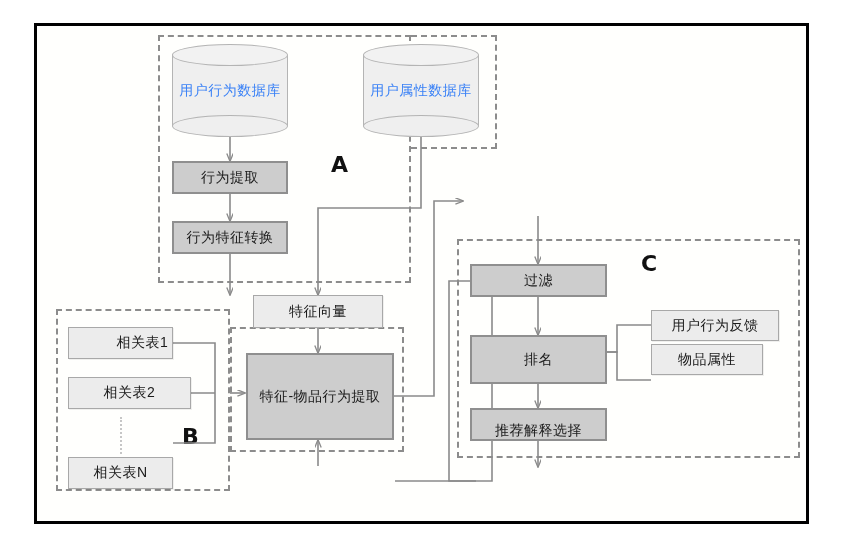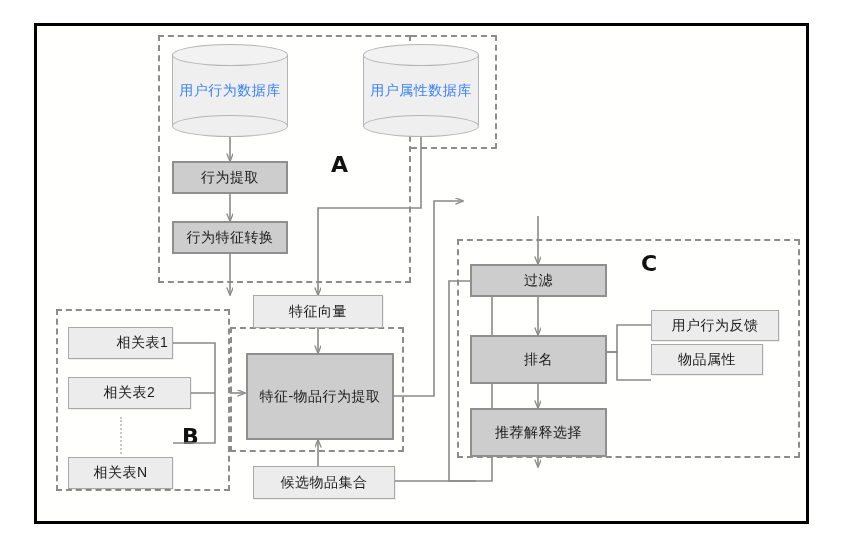--- a/index.html
+++ b/index.html
@@ -114,31 +114,28 @@
   </div>
   <div class="dots" style="left:120px;top:417px;height:37px;"></div>
   <div class="node light" style="left:68px;top:457px;width:105px;height:32px;">
     <span>相关表N</span>
   </div>
 
   <div class="node dark" style="left:246px;top:353px;width:148px;height:87px;flex-direction:row;">
     <span>特征-物品</span>
     <span>行为提取</span>
   </div>
-  <div class="node light" style="left:253px;top:466px;width:142px;height:33px;">
-    <span>候选物品集合</span>
-  </div>
 
   <div class="node dark" style="left:470px;top:264px;width:137px;height:33px;">
     <span>过滤</span>
   </div>
   <div class="node dark" style="left:470px;top:335px;width:137px;height:49px;">
     <span>排名</span>
   </div>
-  <div class="node dark" style="left:470px;top:408px;width:137px;height:49px;">
+  <div class="node dark" style="left:470px;top:408px;width:137px;height:33px;align-items:flex-end;">
     <span>推荐解释选择</span>
   </div>
   <div class="node light" style="left:651px;top:310px;width:128px;height:31px;">
     <span>用户行为反馈</span>
   </div>
   <div class="node light" style="left:651px;top:344px;width:112px;height:31px;">
     <span>物品属性</span>
   </div>
 </div>
 

